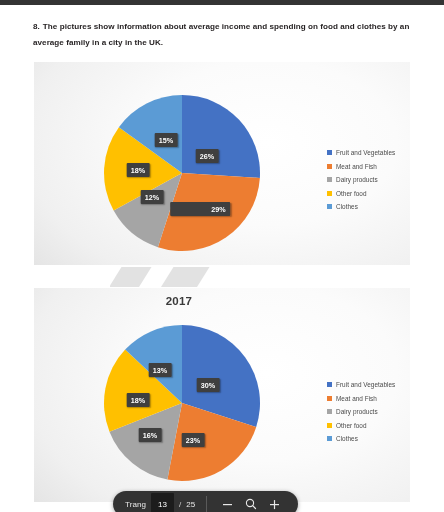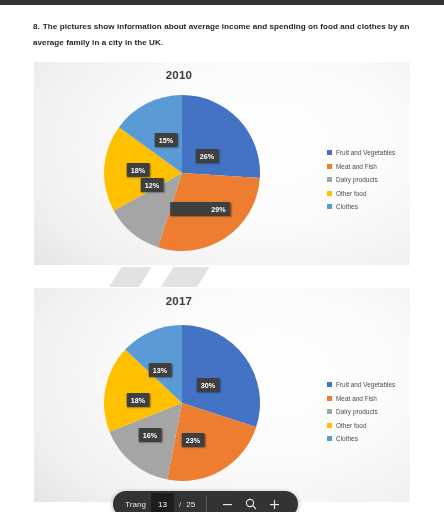--- a/index.html
+++ b/index.html
@@ -212,34 +212,33 @@
 <div class="page-top-band"></div>
 
 <div class="doc-page">
 
   <div class="prompt">
     <span class="qnum">8.</span><span>The pictures show information about average income and spending on food and clothes by</span>
     <span>an average family in a city in the UK.</span>
   </div>
 
   <div class="chart-panel panel-2010">
-    <div class="chart-title">2010</div>
 
     <div class="pie-wrap">
       <div class="pie">
         <svg viewBox="0 0 160 160">
             <path d="M80,80 L80.00,2.00 A78,78 0 0,1 157.85,84.90 Z" fill="#4472C4"></path>
             <path d="M80,80 L157.85,84.90 A78,78 0 0,1 55.90,154.18 Z" fill="#ED7D31"></path>
             <path d="M80,80 L55.90,154.18 A78,78 0 0,1 11.65,117.58 Z" fill="#A5A5A5"></path>
             <path d="M80,80 L11.65,117.58 A78,78 0 0,1 16.90,34.15 Z" fill="#FFC000"></path>
             <path d="M80,80 L16.90,34.15 A78,78 0 0,1 80.00,2.00 Z" fill="#5B9BD5"></path>
           </svg>
         <div class="slice-label" style="left:105px; top:63px;">26%</div>
         <div class="slice-label" style="left:98px; top:116px;padding-left:41px;">29%</div>
-        <div class="slice-label" style="left:50px; top:92px;">12%</div>
+        <div class="slice-label" style="left:50px; top:104px;">12%</div>
         <div class="slice-label" style="left:36px; top:77px;">18%</div>
         <div class="slice-label" style="left:64px; top:47px;">15%</div>
       </div>
     </div>
 
     <div class="legend">
       <div class="legend-item">
         <span class="legend-swatch" style="background:#4472C4"></span>
         <span class="legend-text">Fruit and Vegetables</span>
       </div>

